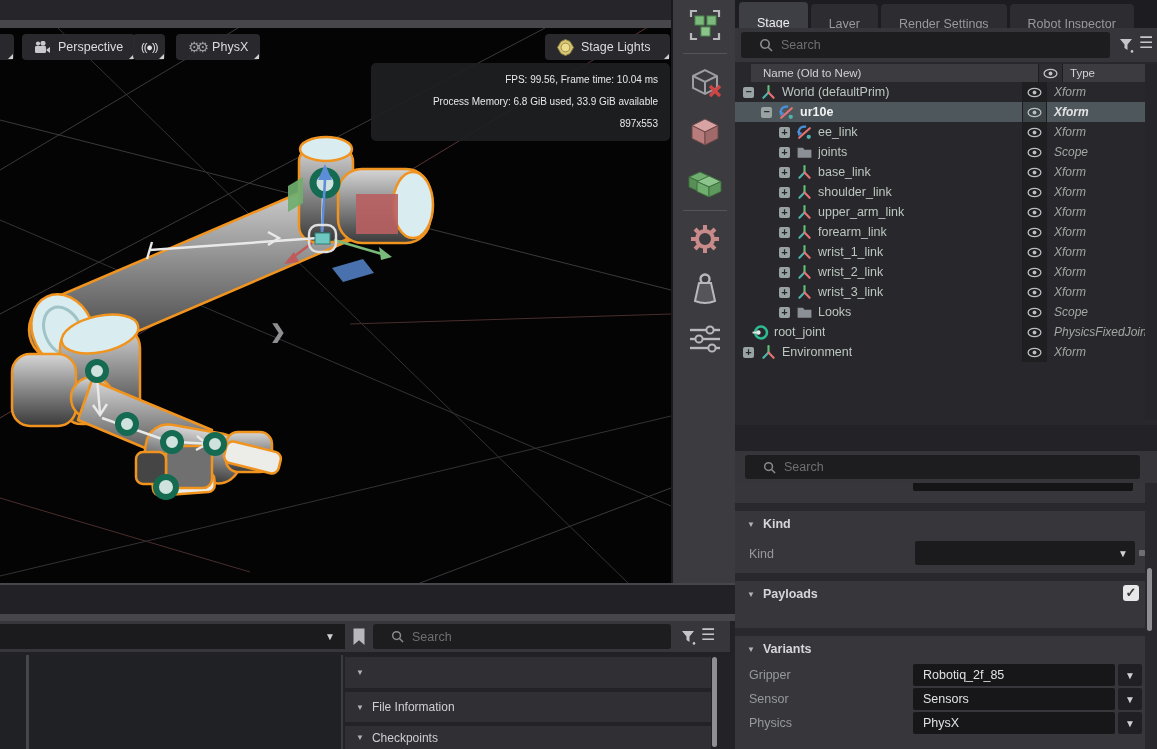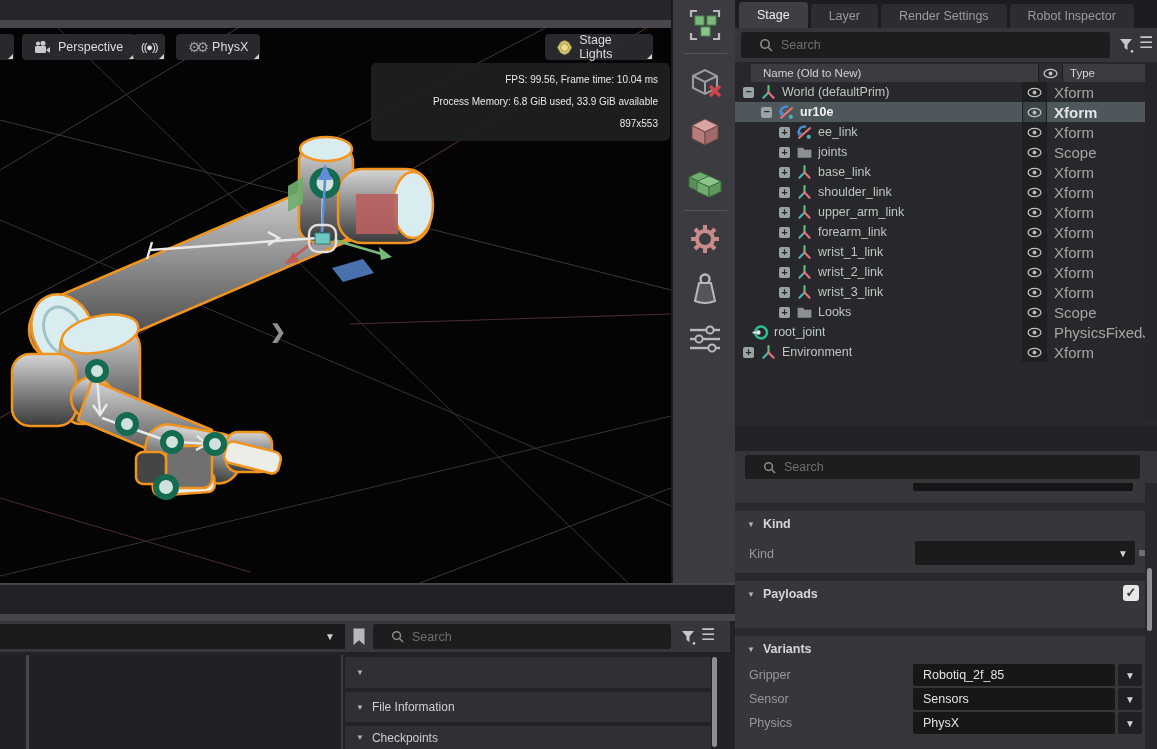--- a/index.html
+++ b/index.html
@@ -24,42 +24,42 @@
   .nav-chevron{position:absolute;left:270px;top:292px;font-size:19px;color:#8f8f92;font-weight:bold;}
 
   
   .side-toolbar{left:671px;top:0;width:64px;height:585px;background:#3b3b40;
           border-left:2px solid #19191c;display:flex;flex-direction:column;align-items:center;}
   .st-icon{width:40px;height:40px;margin:5px 0;display:flex;align-items:center;justify-content:center;}
   .st-sep{width:44px;height:1px;background:#54545a;margin:3px 0;}
 
   
   .tabbar{position:absolute;left:0;top:0;width:100%;height:28px;background:#1d1d21;display:flex;gap:3px;padding-left:4px;box-sizing:border-box;}
-  .tab{height:24px;margin-top:4px;padding:0 18px;display:flex;align-items:center;font-size:12.5px;
+  .tab{height:24px;margin-top:4px;padding:8px 18px;display:flex;align-items:center;font-size:12.5px;
        background:#2c2c31;color:#9a9a9e;border-radius:4px 4px 0 0;white-space:nowrap;}
   .tab.active{background:#3e3e45;color:#ececee;height:26px;margin-top:2px;}
   .searchrow{position:absolute;width:100%;background:#35353a;}
   .searchbox{position:absolute;background:#1d1d20;border-radius:3px;display:flex;align-items:center;padding:0 18px;box-sizing:border-box;}
   .searchbox input{flex:1;background:transparent;border:none;outline:none;color:#c8c8cc;
        font-size:12.5px;font-family:"Liberation Sans",sans-serif;}
   .searchbox input::placeholder{color:#6e6e73;}
 
   
   .stage-panel{left:735px;top:0;width:422px;height:425px;background:#28282c;}
   .stage-search{top:28px;height:34px;}
   .tree-header{position:absolute;left:16px;top:64px;width:422px;height:18px;background:#3b3b40;display:flex;font-size:11.5px;color:#d2d2d5;}
   .name-cell{width:287px;display:flex;align-items:center;box-sizing:border-box;}
   .eye-cell{width:25px;display:flex;align-items:center;justify-content:center;background:rgba(0,0,0,.22);
        border-left:1px solid #1e1e22;border-right:1px solid #1e1e22;box-sizing:border-box;}
   .type-cell{flex:1;display:flex;align-items:center;padding-left:7px;overflow:hidden;white-space:nowrap;}
   .tree{position:absolute;left:0;top:82px;width:410px;}
   .tree-gutter{position:absolute;right:0;top:64px;width:12px;height:356px;background:#26262a;}
   .trow{display:flex;height:20px;font-size:12.5px;color:#bcc7c0;align-items:stretch;width:422px;}
   .trow.selected{background:#4d575c;color:#f2f2f2;font-weight:bold;}
-  .trow .type-cell{color:#a2a7a4;font-size:15px;font-weight:normal;}
+  .trow .type-cell{color:#a2a7a4;font-size:12px;font-weight:normal;font-style:italic;}
   .trow.selected .type-cell{color:#e2e2e4;font-weight:bold;}
   .expander{width:11px;height:11px;border-radius:2px;background:#9aa3a3;color:#26262a;
        font-size:10px;line-height:10px;font-weight:bold;text-align:center;flex:none;margin-right:6px;align-self:center;font-family:"DejaVu Sans Mono",monospace;}
   .exp-none{width:11px;margin-right:6px;flex:none;}
   .ticon{width:17px;height:17px;flex:none;margin-right:5px;align-self:center;}
   .tlabel{align-self:center;white-space:nowrap;overflow:hidden;}
 
   
   .property-panel{left:735px;top:425px;width:422px;height:324px;background:#232327;}
   .prop-search{top:26px;height:32px;}
@@ -200,21 +200,21 @@
 
     <div class="vp-btn" style="left:133px;padding:0 8px;">
       <span style="font-size:11px;letter-spacing:-1px;color:#e2e2e4;">((●))</span>
     </div>
 
     <div class="vp-btn" style="left:176px;">
       <span style="color:#9d9da2;font-size:14px;letter-spacing:-4px;">⚙⚙</span>
       <span>PhysX</span>
     </div>
 
-    <div class="vp-btn" style="left:545px;width:108px;">
+    <div class="vp-btn" style="left:545px;width:125px;">
       <svg width="17" height="17" viewBox="0 0 17 17">
         <polygon points="8.5,0.5 13,2.5 16.5,8.5 13,14.5 8.5,16.5 4,14.5 0.5,8.5 4,2.5" fill="#d9c873" stroke="#8f8045" stroke-width="1"></polygon>
         <circle cx="8.5" cy="8.5" r="4.4" fill="#ecdc8b" stroke="#9a8c4e" stroke-width="1"></circle>
       </svg>
       <span>Stage Lights</span>
     </div>
 
     <div class="fps-overlay">
       <div>FPS: 99.56, Frame time: 10.04 ms</div>
       <div>Process Memory: 6.8 GiB used, 33.9 GiB available</div>

